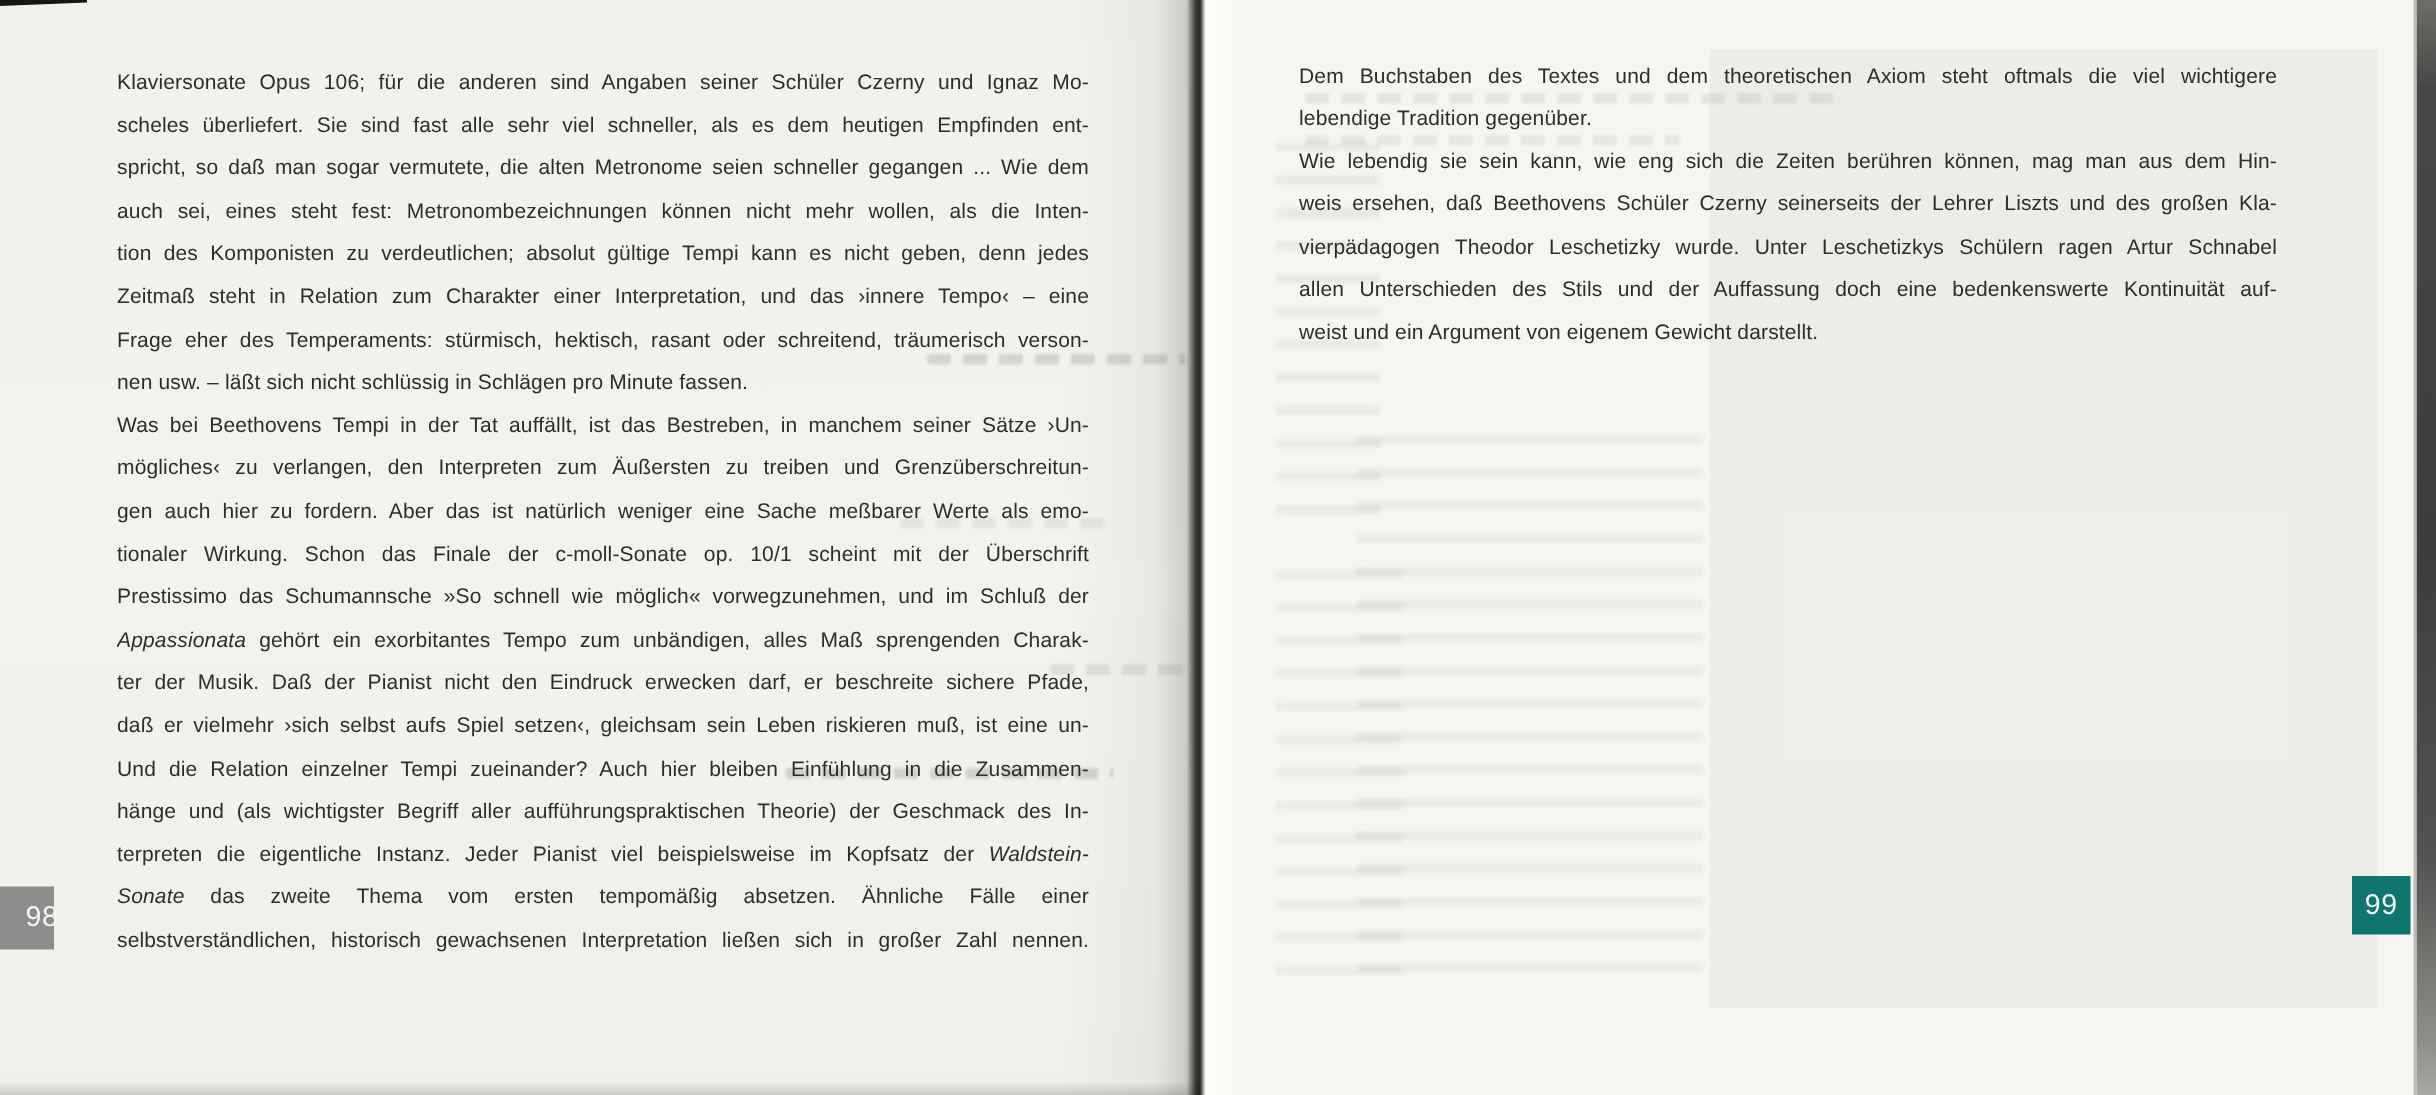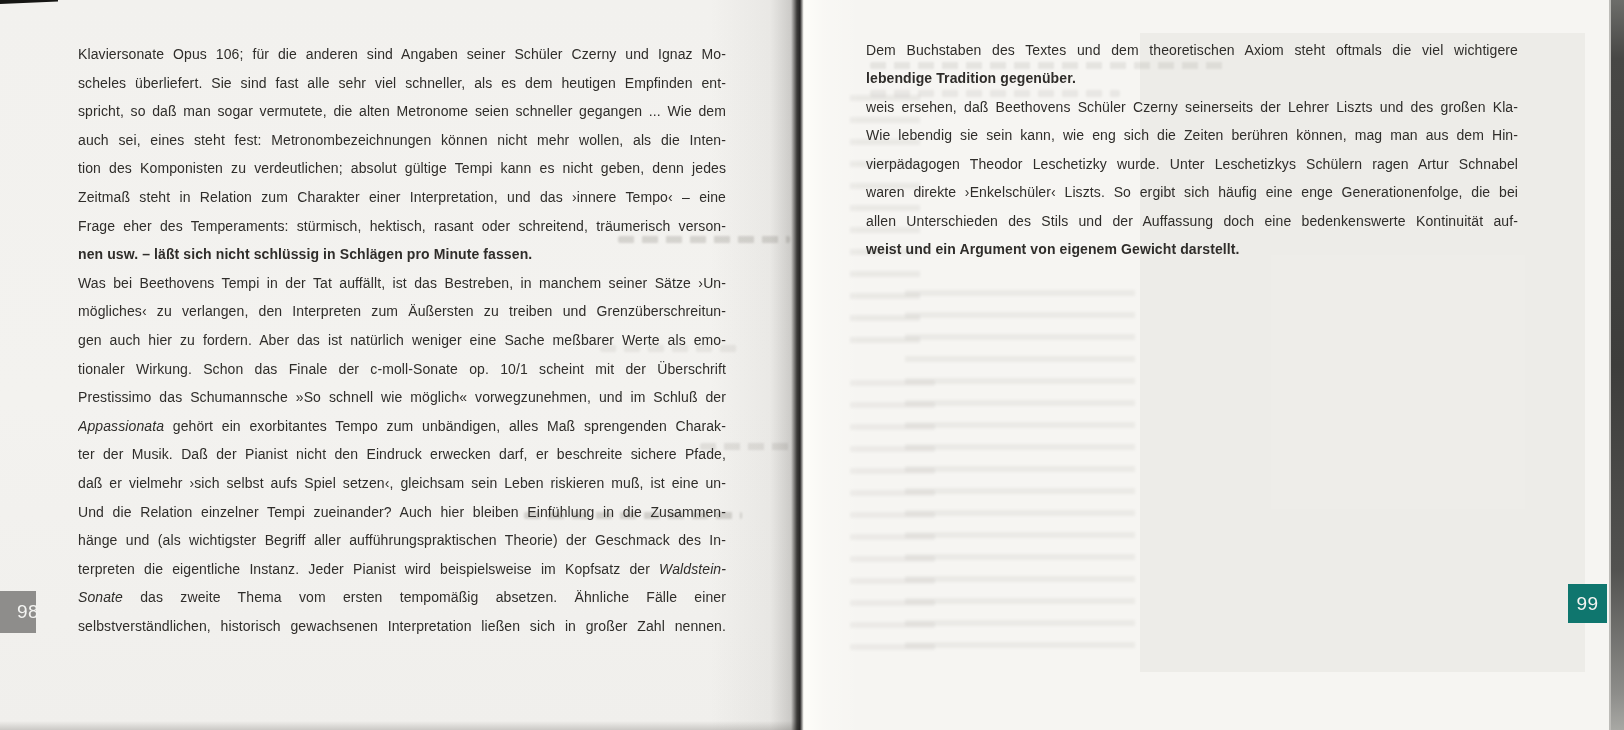--- a/index.html
+++ b/index.html
@@ -52,21 +52,21 @@
     background:repeating-linear-gradient(180deg,rgba(110,106,98,.55) 0 6px,rgba(110,106,98,0) 6px 22px);
   }
   
   .tb{
     position:absolute;z-index:4;color:#2f2d2a;font-size:14px;line-height:28.6px;
     letter-spacing:.1px;
   }
   .tb.left-text{left:78px;top:40px;width:648px;}
   .tb.right-text{left:866px;top:36px;width:652px;line-height:28.45px;}
   .tb .line{text-align:justify;text-align-last:justify;overflow:hidden;white-space:nowrap;}
-  .tb .line.end{text-align-last:left;font-weight:bold;}
+  .tb .line.end{text-align-last:left;}
   .it{font-style:italic;}
   
   .pagenum{
     position:absolute;z-index:5;display:flex;align-items:center;justify-content:center;
     color:#f4f4f2;font-size:19px;letter-spacing:.5px;
   }
   .pagenum.left-num{left:0;top:591px;width:36px;height:42px;background:#8e8d8b;padding-left:20px;box-sizing:border-box;}
   .pagenum.right-num{left:1568px;top:584px;width:39px;height:39px;background:#0f766e;}
 </style>
 </head>
@@ -103,31 +103,30 @@
       <div class="line"><span>Was bei Beethovens Tempi in der Tat auffällt, ist das Bestreben, in manchem seiner Sätze ›Un-</span></div>
       <div class="line"><span>mögliches‹ zu verlangen, den Interpreten zum Äußersten zu treiben und Grenzüberschreitun-</span></div>
       <div class="line"><span>gen auch hier zu fordern. Aber das ist natürlich weniger eine Sache meßbarer Werte als emo-</span></div>
       <div class="line"><span>tionaler Wirkung. Schon das Finale der c-moll-Sonate op. 10/1 scheint mit der Überschrift</span></div>
       <div class="line"><span>Prestissimo das Schumannsche »So schnell wie möglich« vorwegzunehmen, und im Schluß der</span></div>
       <div class="line"><span class="it">Appassionata </span><span>gehört ein exorbitantes Tempo zum unbändigen, alles Maß sprengenden Charak-</span></div>
       <div class="line"><span>ter der Musik. Daß der Pianist nicht den Eindruck erwecken darf, er beschreite sichere Pfade,</span></div>
       <div class="line"><span>daß er vielmehr ›sich selbst aufs Spiel setzen‹, gleichsam sein Leben riskieren muß, ist eine un-</span></div>
       <div class="line"><span>Und die Relation einzelner Tempi zueinander? Auch hier bleiben Einfühlung in die Zusammen-</span></div>
       <div class="line"><span>hänge und (als wichtigster Begriff aller aufführungspraktischen Theorie) der Geschmack des In-</span></div>
-      <div class="line"><span>terpreten die eigentliche Instanz. Jeder Pianist wird beispielsweise im Kopfsatz der </span><span class="it">Waldstein-</span></div>
+      <div class="line"><span>terpreten die eigentliche Instanz. Jeder Pianist viel beispielsweise im Kopfsatz der </span><span class="it">Waldstein-</span></div>
       <div class="line"><span class="it">Sonate </span><span>das zweite Thema vom ersten tempomäßig absetzen. Ähnliche Fälle einer</span></div>
       <div class="line"><span>selbstverständlichen, historisch gewachsenen Interpretation ließen sich in großer Zahl nennen.</span></div>
     </div>
   <div class="tb right-text">
       <div class="line"><span>Dem Buchstaben des Textes und dem theoretischen Axiom steht oftmals die viel wichtigere</span></div>
       <div class="line end"><span>lebendige Tradition gegenüber.</span></div>
+      <div class="line"><span>Wie lebendig sie sein kann, wie eng sich die Zeiten berühren können, mag man aus dem Hin-</span></div>
       <div class="line"><span>weis ersehen, daß Beethovens Schüler Czerny seinerseits der Lehrer Liszts und des großen Kla-</span></div>
-      <div class="line"><span>Wie lebendig sie sein kann, wie eng sich die Zeiten berühren können, mag man aus dem Hin-</span></div>
       <div class="line"><span>vierpädagogen Theodor Leschetizky wurde. Unter Leschetizkys Schülern ragen Artur Schnabel</span></div>
-      <div class="line"><span>waren direkte ›Enkelschüler‹ Liszts. So ergibt sich häufig eine enge Generationenfolge, die bei</span></div>
       <div class="line"><span>allen Unterschieden des Stils und der Auffassung doch eine bedenkenswerte Kontinuität auf-</span></div>
       <div class="line end"><span>weist und ein Argument von eigenem Gewicht darstellt.</span></div>
     </div>
 
   <div class="pagenum left-num">
     <span>98</span>
   </div>
   <div class="pagenum right-num">
     <span>99</span>
   </div>

